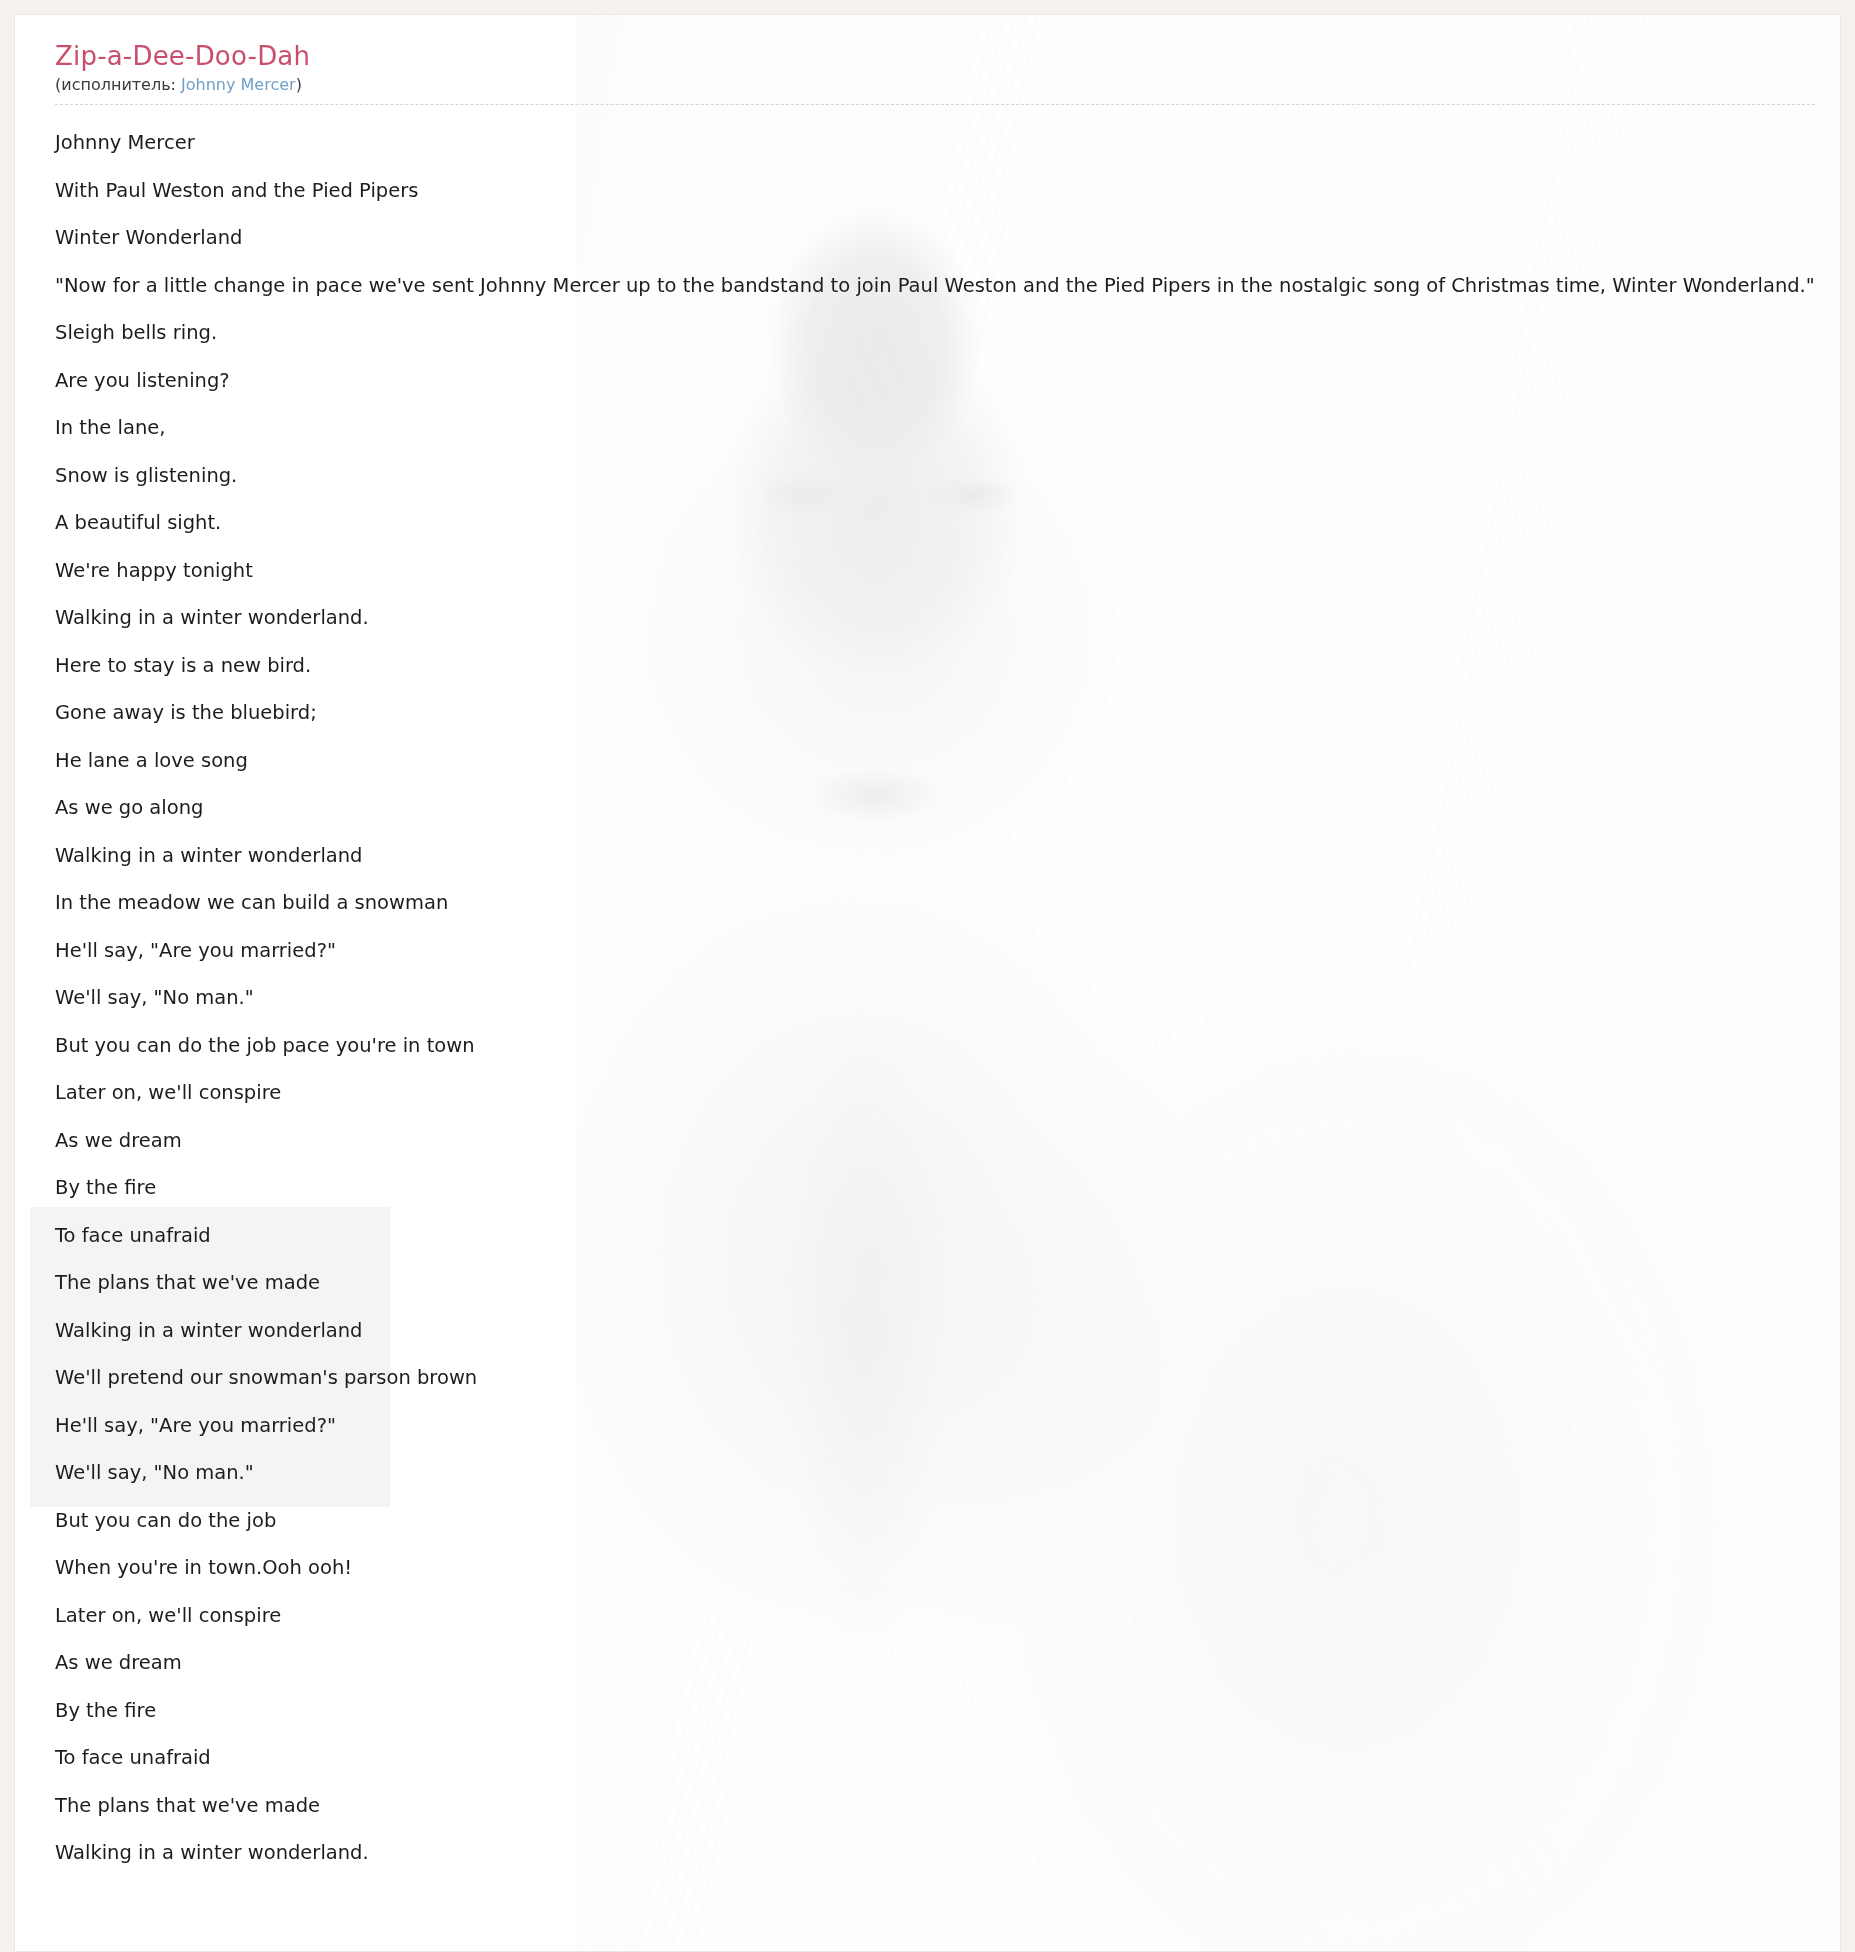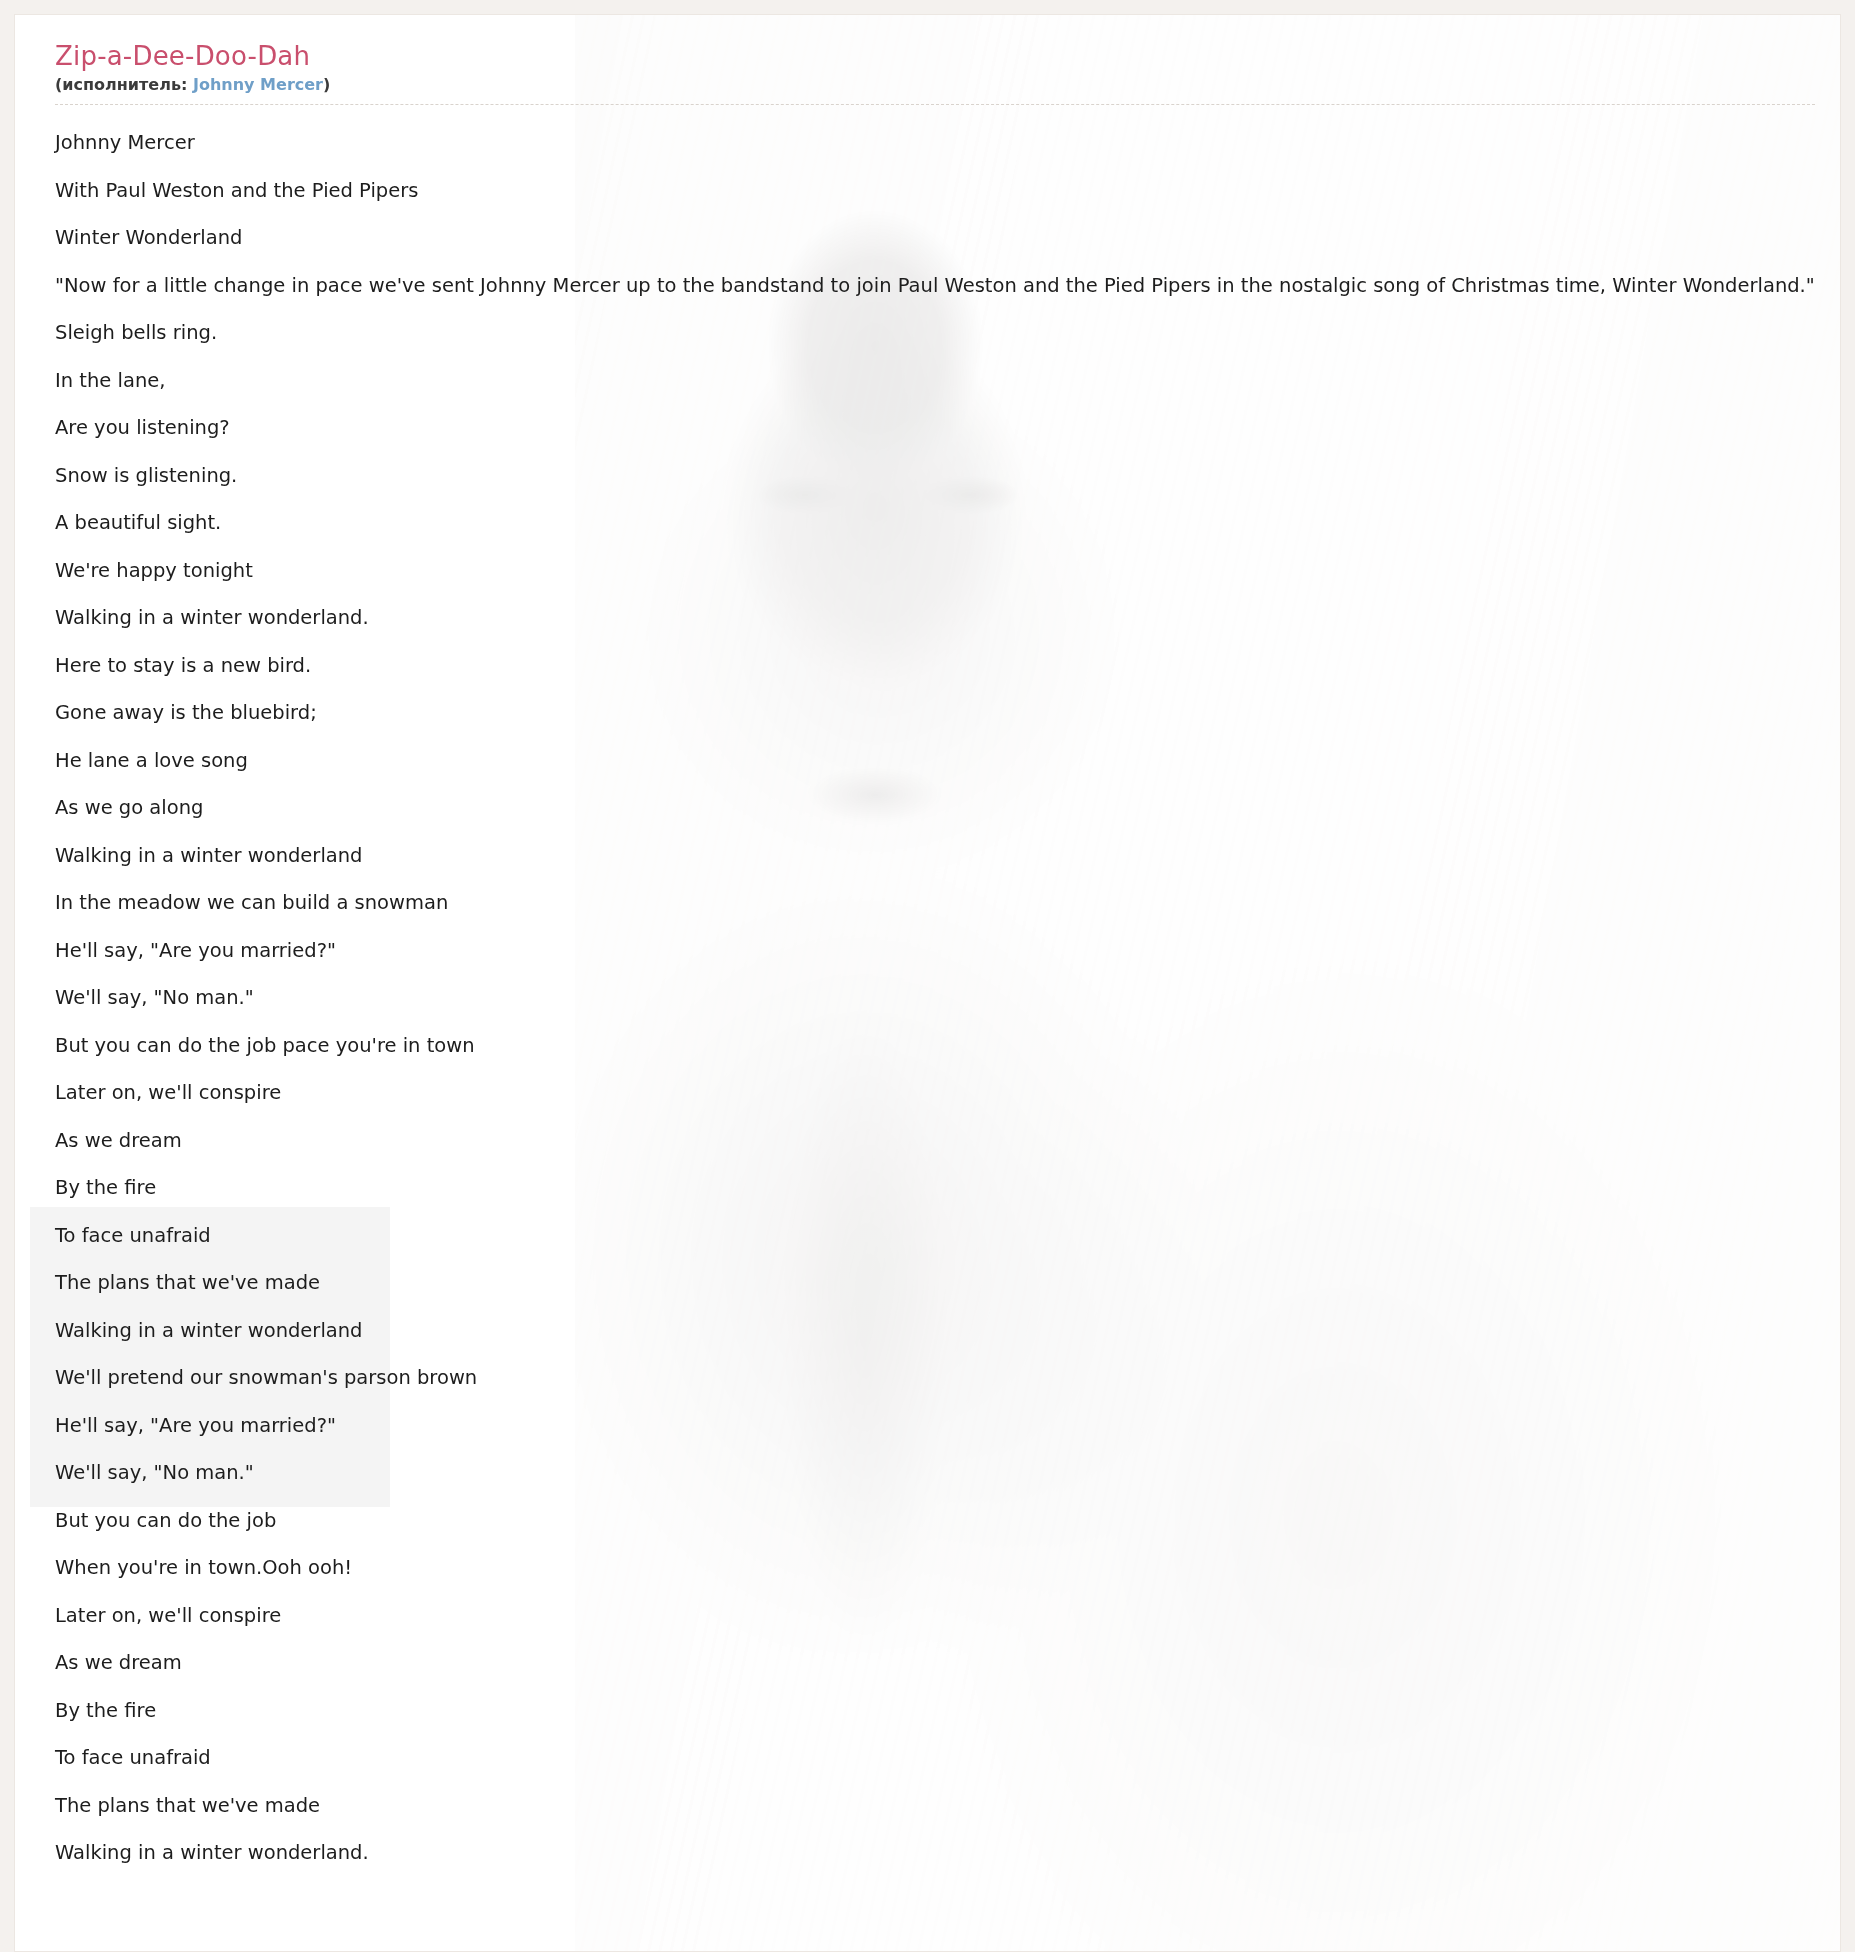--- a/index.html
+++ b/index.html
@@ -74,21 +74,20 @@
     color: #c94f6d;
     font-weight: normal;
     margin: 0;
     letter-spacing: .2px;
     display: inline-block;
   }
   .artist-line {
     margin-top: 4px;
     font-size: 16px;
     color: #3b3b3b;
-    font-weight: bold;
   }
   .artist-link {
     color: #6f9fc8;
     text-decoration: none;
   }
 
   .divider {
     margin-top: 10px;
     border-top: 1px dashed #d9d3cd;
     height: 0;
@@ -149,22 +148,22 @@
       </div>
 
       <div class="divider"></div>
 
       <div class="lyrics" id="lyrics">
           <div class="lyric-line">Johnny Mercer</div>
           <div class="lyric-line">With Paul Weston and the Pied Pipers</div>
           <div class="lyric-line">Winter Wonderland</div>
           <div class="lyric-line">"Now for a little change in pace we've sent Johnny Mercer up to the bandstand to join Paul Weston and the Pied Pipers in the nostalgic song of Christmas time, Winter Wonderland."</div>
           <div class="lyric-line">Sleigh bells ring.</div>
+          <div class="lyric-line">Are you listening?</div>
           <div class="lyric-line">In the lane,</div>
-          <div class="lyric-line">Are you listening?</div>
           <div class="lyric-line">Snow is glistening.</div>
           <div class="lyric-line">A beautiful sight.</div>
           <div class="lyric-line">We're happy tonight</div>
           <div class="lyric-line">Walking in a winter wonderland.</div>
           <div class="lyric-line">Here to stay is a new bird.</div>
           <div class="lyric-line">Gone away is the bluebird;</div>
           <div class="lyric-line">He lane a love song</div>
           <div class="lyric-line">As we go along</div>
           <div class="lyric-line">Walking in a winter wonderland</div>
           <div class="lyric-line">In the meadow we can build a snowman</div>

